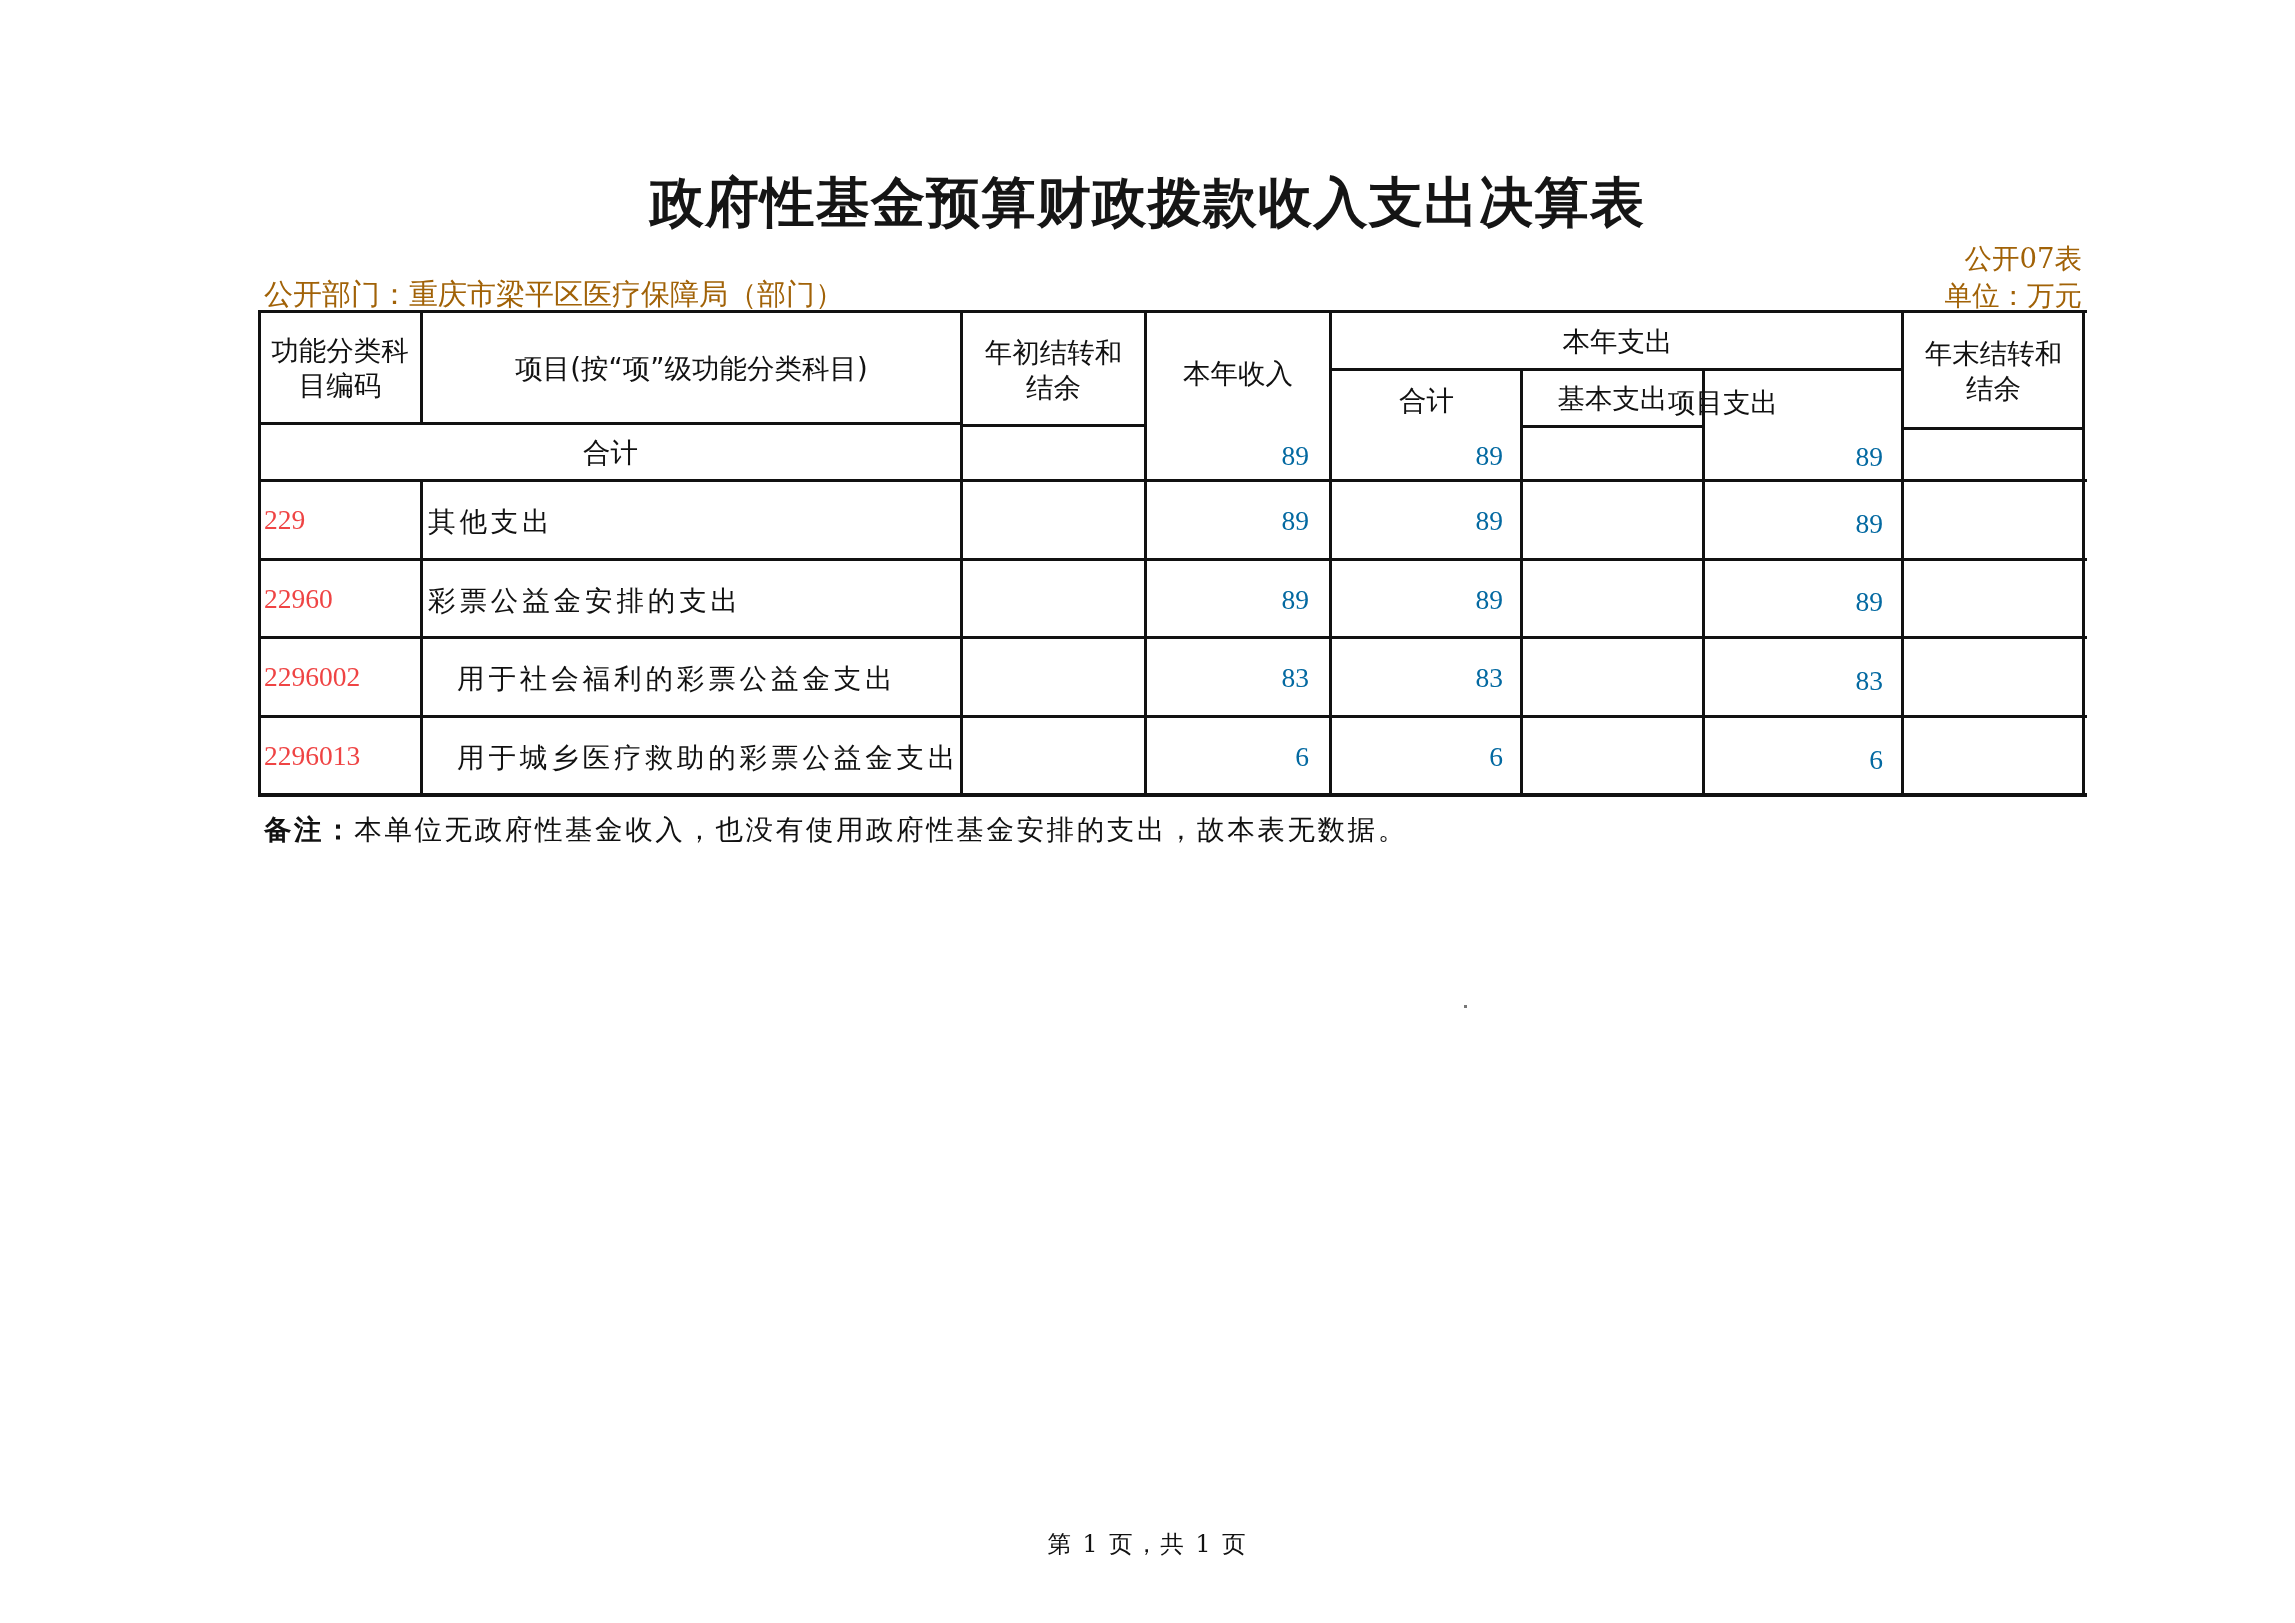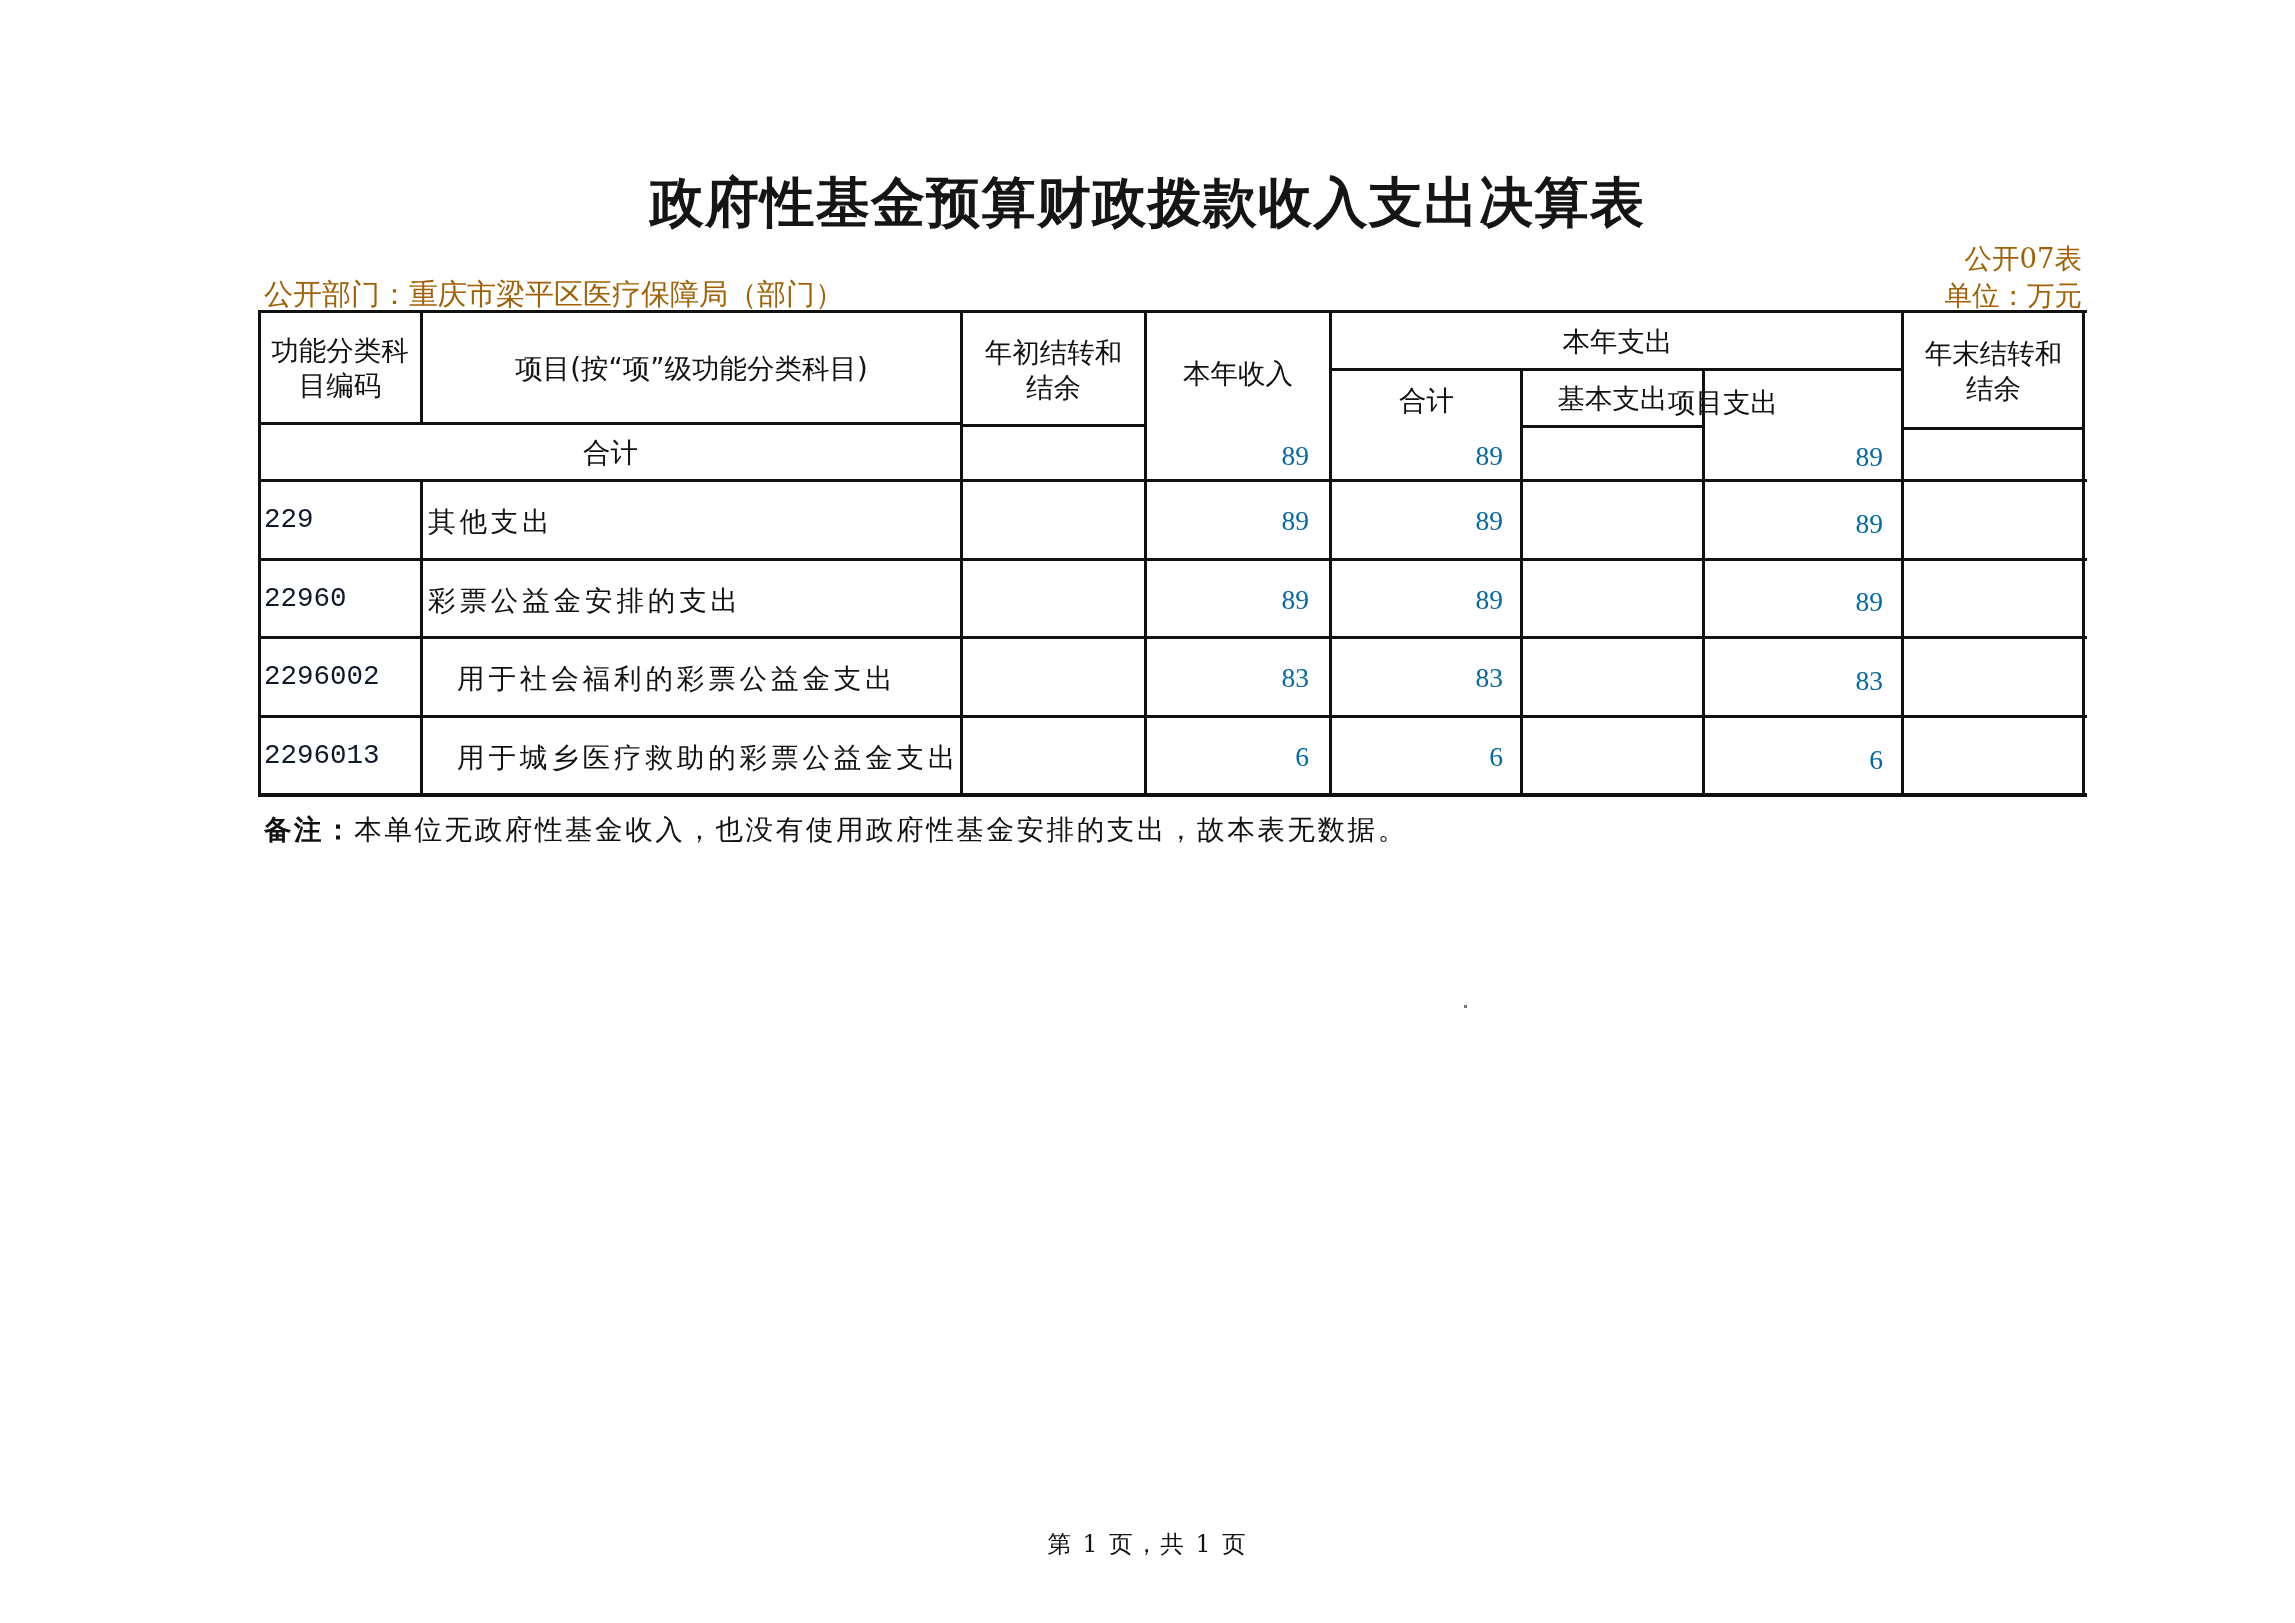--- a/index.html
+++ b/index.html
@@ -11,21 +11,21 @@
   .meta { font-size:29px; color:#a16207; font-family:"DejaVu Sans","Liberation Sans",sans-serif; }
   .form-no { right:213px; top:241px; font-family:"DejaVu Serif","Liberation Serif",serif; font-size:27.5px; }
   .unit { right:213px; top:278px; font-family:"DejaVu Serif","Liberation Serif",serif; font-size:27.5px; }
   .dept { left:264px; top:275px; font-size:29px; }
   
   .h { position:absolute; height:3.3px; background:#111; }
   .v { position:absolute; width:3.3px; background:#111; }
   .cell { position:absolute; display:flex; align-items:center; justify-content:center;
           text-align:center; font-size:27.5px; line-height:35px; color:#111; }
   .num { position:absolute; text-align:right; font-size:27.5px; font-family:"Liberation Serif","DejaVu Serif",serif; color:#0369a1; }
-  .code { position:absolute; font-size:27.5px; font-family:Liberation Mono, monospace; color:#0f172a; }
+  .code { position:absolute; font-size:27.5px; font-family:Liberation Serif, serif; color:#ef4444; }
   .item { position:absolute; font-size:27.5px; letter-spacing:3.9px; color:#111; font-family:"DejaVu Serif","Liberation Serif",serif; }
   .note { left:264px; top:812px; font-size:27.5px; letter-spacing:2.6px; font-family:"DejaVu Serif","Liberation Serif",serif; }
   .note b { font-weight:bold; }
   .footer { left:0; width:2295px; top:1528px; text-align:center; font-size:23.6px;
             font-family:"DejaVu Serif","Liberation Serif",serif; letter-spacing:2px; }
   .speck { position:absolute; left:1464px; top:1005px; width:2.6px; height:3.3px; background:#777; }
 </style>
 </head>
 <body>
 

